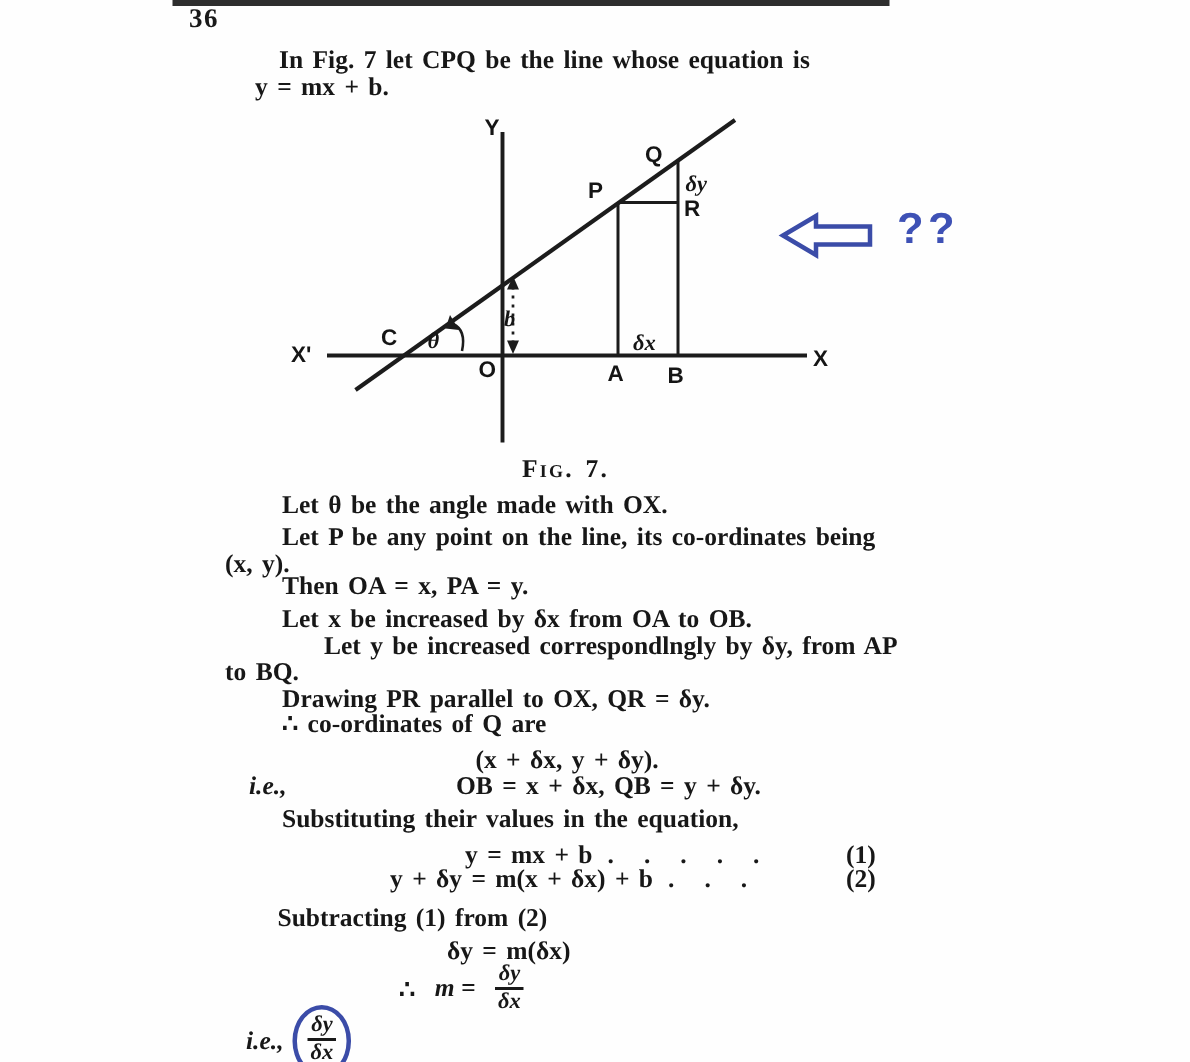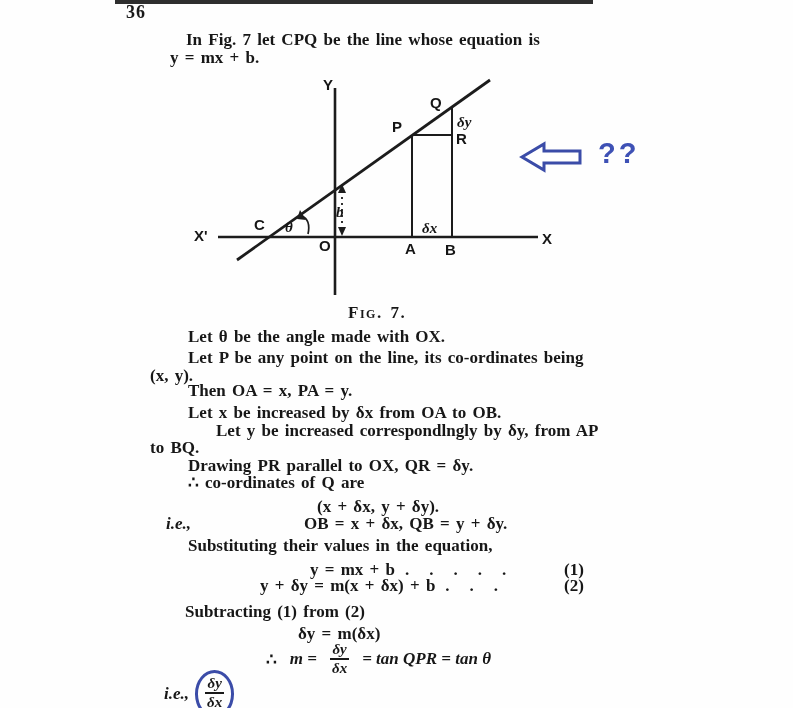--- a/index.html
+++ b/index.html
@@ -130,21 +130,20 @@
 
   <div class="qq">??</div>
 
   <div class="mathline" style="left:266px;top:641px;gap:13px;">
     <span>∴</span>
     <span class="it">m =</span>
     <span class="frac">
       <span>δy</span>
       <span class="fb">δx</span>
     </span>
-    <span class="it">= tan QPR = tan θ</span>
   </div>
 
   <div class="mathline" style="left:164px;top:670px;gap:3px;">
     <span class="s-bi">i.e.,</span>
     <span class="circled">
       <span class="frac">
         <span>δy</span>
         <span class="fb">δx</span>
       </span>
     </span>

